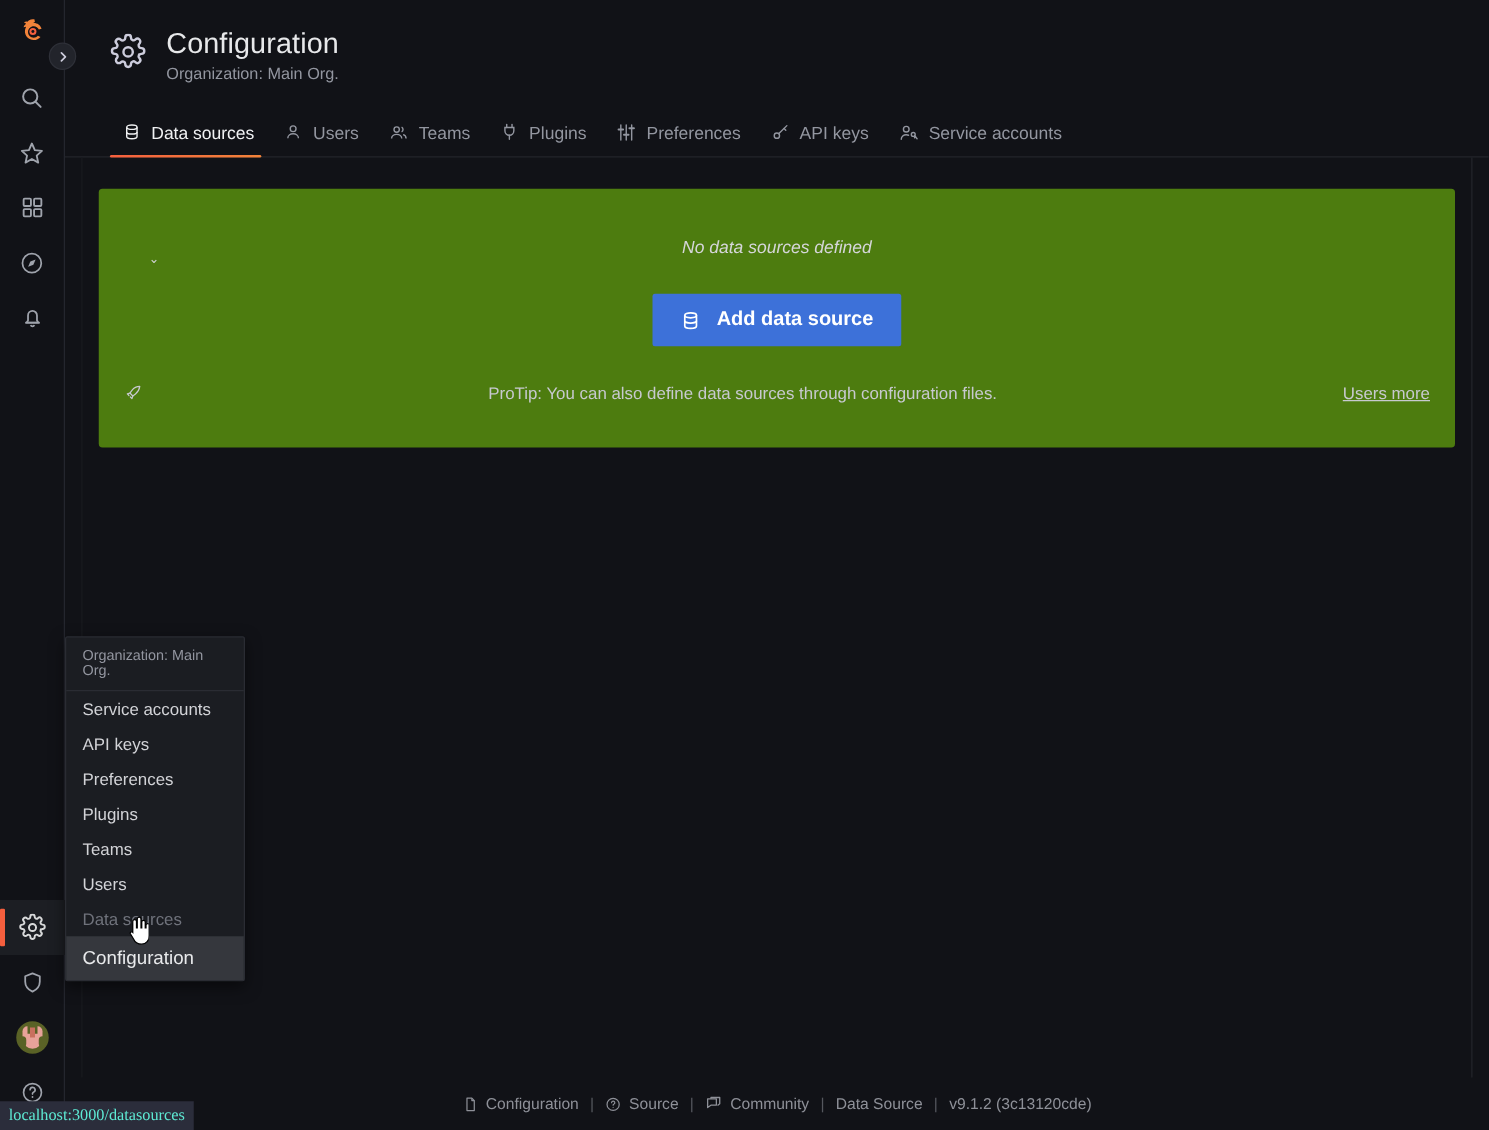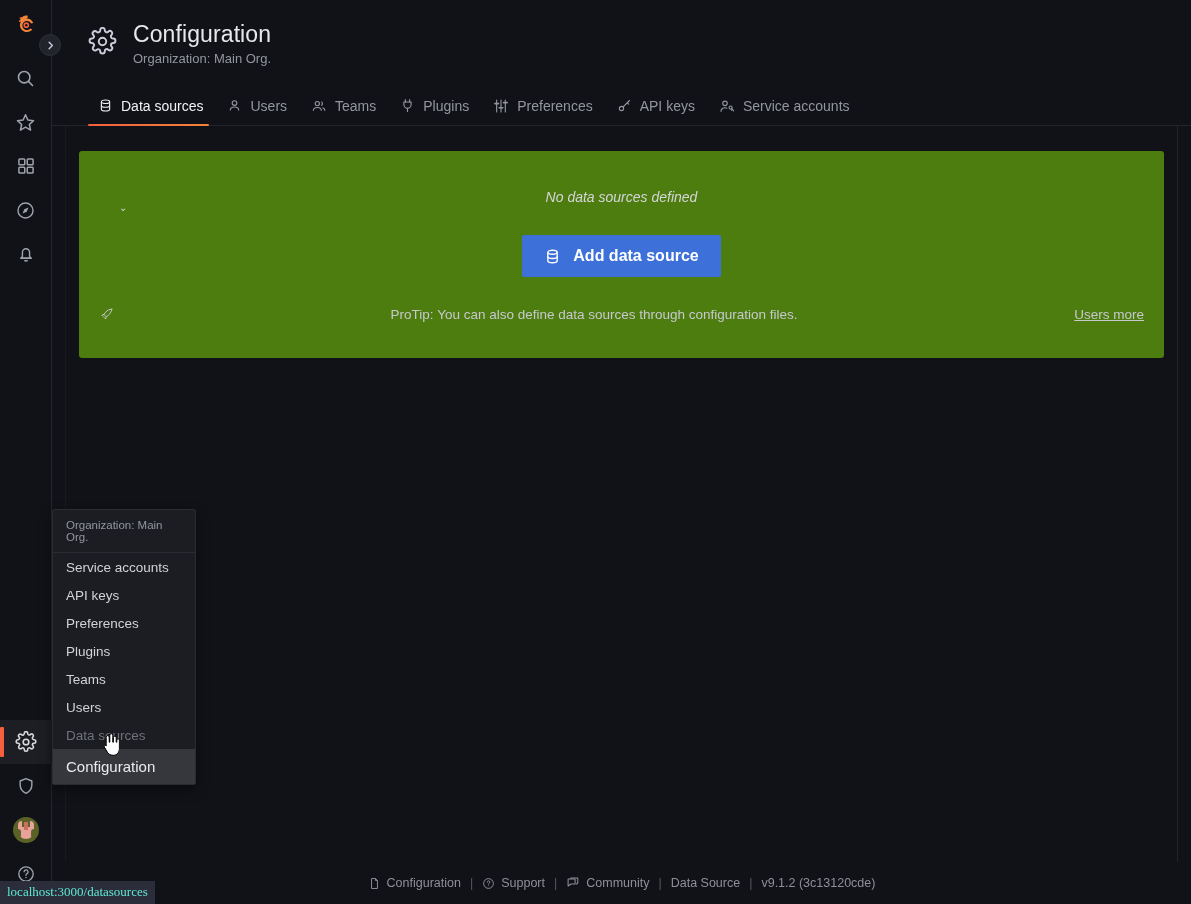--- a/index.html
+++ b/index.html
@@ -428,21 +428,21 @@
     <span class="sep">|</span>
 
     <span class="fitem">
       <span style="display:flex;">
         <svg width="13" height="13" viewBox="0 0 24 24" fill="none" stroke="currentColor" stroke-width="1.8">
           <circle cx="12" cy="12" r="9"></circle>
             <path d="M9.7 9.5a2.4 2.4 0 1 1 3.2 2.3c-.6.3-.9.8-.9 1.4" stroke-linecap="round"></path>
           <circle cx="12" cy="16.3" r=".9" fill="currentColor" stroke="none"></circle>
         </svg>
       </span>
-      <span>Support</span>
+      <span>Source</span>
     </span>
     <span class="sep">|</span>
 
     <span class="fitem">
       <span style="display:flex;">
         <svg width="14" height="14" viewBox="0 0 24 24" fill="none" stroke="currentColor" stroke-width="1.8" stroke-linejoin="round">
           <path d="M3.6 5.2h12v8.6h-7l-5 3.4z"></path>
             <path d="M8.2 5.2V3.4h12V12l-3 2.3"></path>
         </svg>
       </span>

